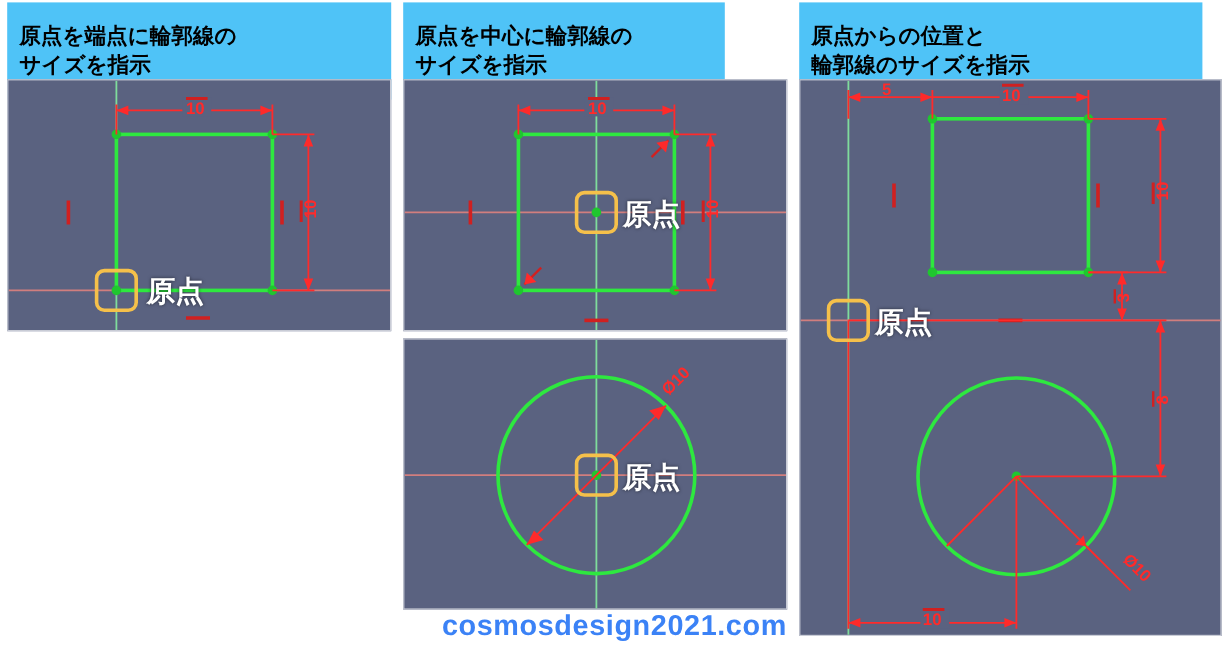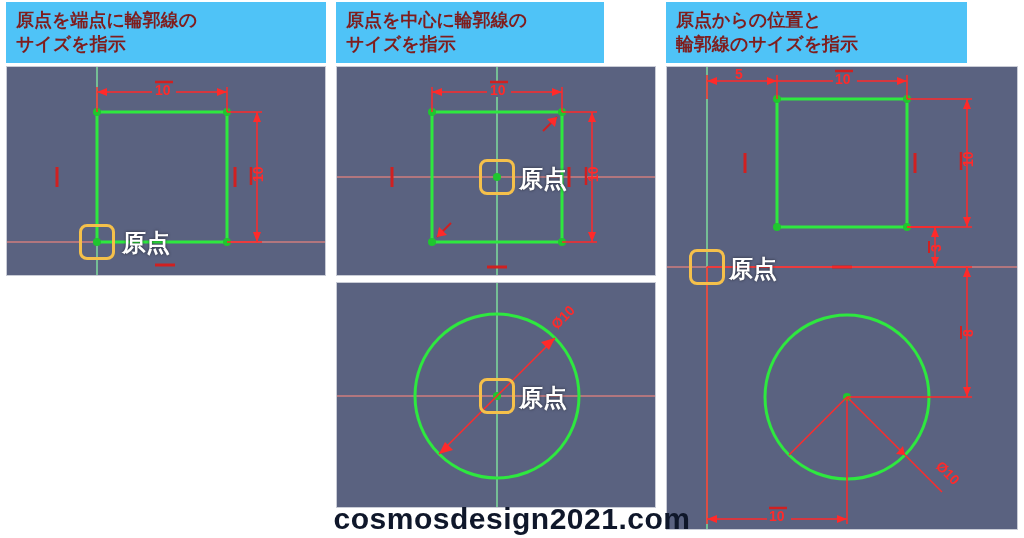--- a/index.html
+++ b/index.html
@@ -6,24 +6,24 @@
   body {
     width: 1024px;
     height: 538px;
     background: #ffffff;
     font-family: "Hiragino Sans", "Meiryo", sans-serif;
     position: relative;
     overflow: hidden;
   }
   .panel-header {
     background: #4FC3F7;
-    color: #7f1d1d;
+    color: #000000;
     font-weight: 700;
     font-size: 18px;
-    padding: 6px 10px;
+    padding: 16px 10px;
     line-height: 1.35;
     position: absolute;
   }
   .viewport {
     position: absolute;
     background: #5a6280;
     border: 1px solid #c9ccd6;
     overflow: hidden;
   }
   .origin-box {
@@ -36,22 +36,22 @@
   .origin-label {
     position: absolute;
     color: #fff;
     font-weight: 700;
     font-size: 24px;
     text-shadow: 0 0 3px rgba(0,0,0,.6);
   }
   .watermark {
     position: absolute;
     font-weight: 900;
-    font-size: 30px;
-    color: #0f172a;
+    font-size: 24px;
+    color: #3b82f6;
     letter-spacing: .5px;
     bottom: 2px;
     left: 50%;
     transform: translateX(-50%);
     margin-top: 12px;
   }
   svg { display: block; }
   .dim-text { font: 700 14px sans-serif; fill: #ff2a2a; }
   .constraint { stroke: #d02020; stroke-width: 3; }
   .rect-green { stroke: #2ee83f; stroke-width: 3; fill: none; }
@@ -158,21 +158,21 @@
 
     <line class="dim" x1="102" y1="171" x2="218" y2="55"></line>
     <polygon class="arrow" points="102,171 116,167 108,159"></polygon>
     <polygon class="arrow" points="218,55 204,59 212,67"></polygon>
     <text class="dim-text" x="220" y="47" transform="rotate(-45 220 47)">Ø10</text>
   </svg>
   <div class="origin-box" style="left:142px; top:95px;"></div>
   <div class="origin-label" style="left:182px; top:99px;">原点</div>
 </div>
 
-<div class="panel-header" style="left:666px; top:2px; width:301px;"><span>原点からの位置と<br>輪郭線のサイズを指示</span></div>
+<div class="panel-header" style="left:666px; top:2px; width:336px;"><span>原点からの位置と<br>輪郭線のサイズを指示</span></div>
 
 <div class="viewport" style="left:666px; top:66px; width:352px; height:464px;">
   <svg width="352" height="464">
 
     <line class="axis-v" x1="40" y1="0" x2="40" y2="464"></line>
     <line class="axis-h" x1="0" y1="200" x2="352" y2="200"></line>
 
     <rect class="rect-green" x="110" y="32" width="130" height="128"></rect>
     <circle class="vert-green" cx="110" cy="32" r="4"></circle>
     <circle class="vert-green" cx="240" cy="32" r="4"></circle>

